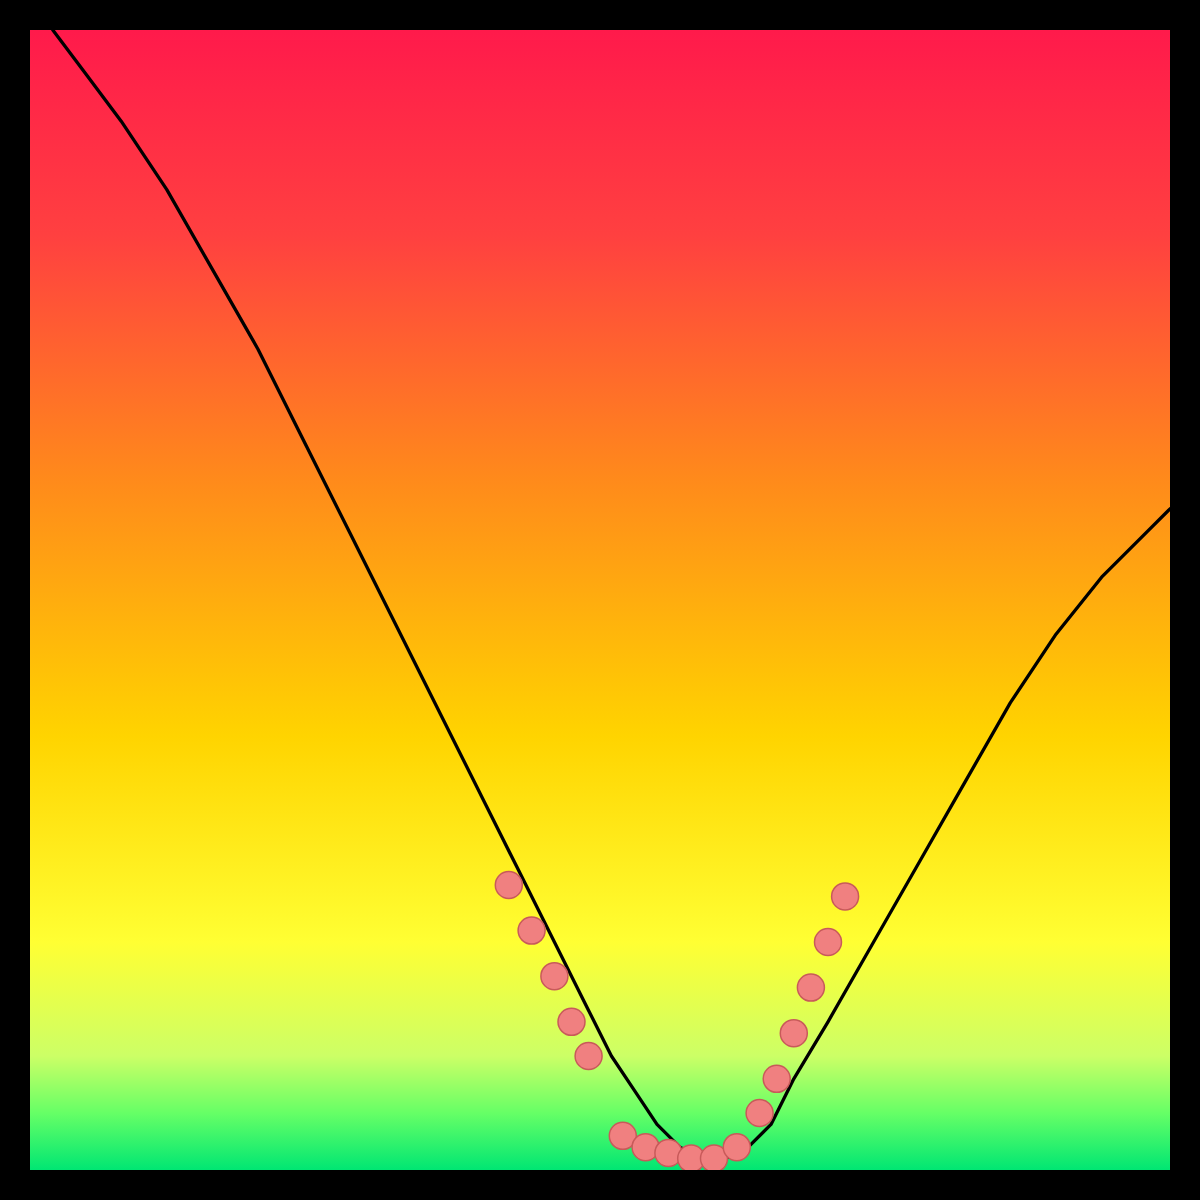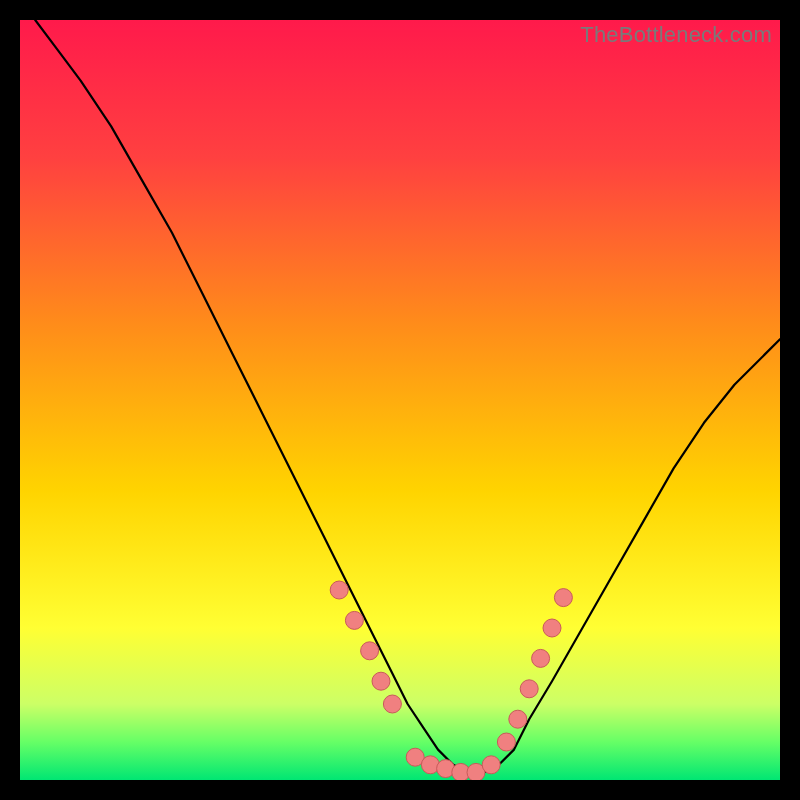--- a/index.html
+++ b/index.html
@@ -70,14 +70,13 @@
         <circle cx="456.0" cy="752.4" r="9" fill="#f08080" stroke="#c85a5a" stroke-width="1"></circle>
         <circle cx="471.2" cy="744.8" r="9" fill="#f08080" stroke="#c85a5a" stroke-width="1"></circle>
         <circle cx="486.4" cy="722.0" r="9" fill="#f08080" stroke="#c85a5a" stroke-width="1"></circle>
         <circle cx="497.8" cy="699.2" r="9" fill="#f08080" stroke="#c85a5a" stroke-width="1"></circle>
         <circle cx="509.2" cy="668.8" r="9" fill="#f08080" stroke="#c85a5a" stroke-width="1"></circle>
         <circle cx="520.6" cy="638.4" r="9" fill="#f08080" stroke="#c85a5a" stroke-width="1"></circle>
         <circle cx="532.0" cy="608.0" r="9" fill="#f08080" stroke="#c85a5a" stroke-width="1"></circle>
         <circle cx="543.4" cy="577.6" r="9" fill="#f08080" stroke="#c85a5a" stroke-width="1"></circle>
       </g>
   </svg>
-  <div class="watermark">TheBottleneck.com</div>
 </div>
 
 </body></html>

